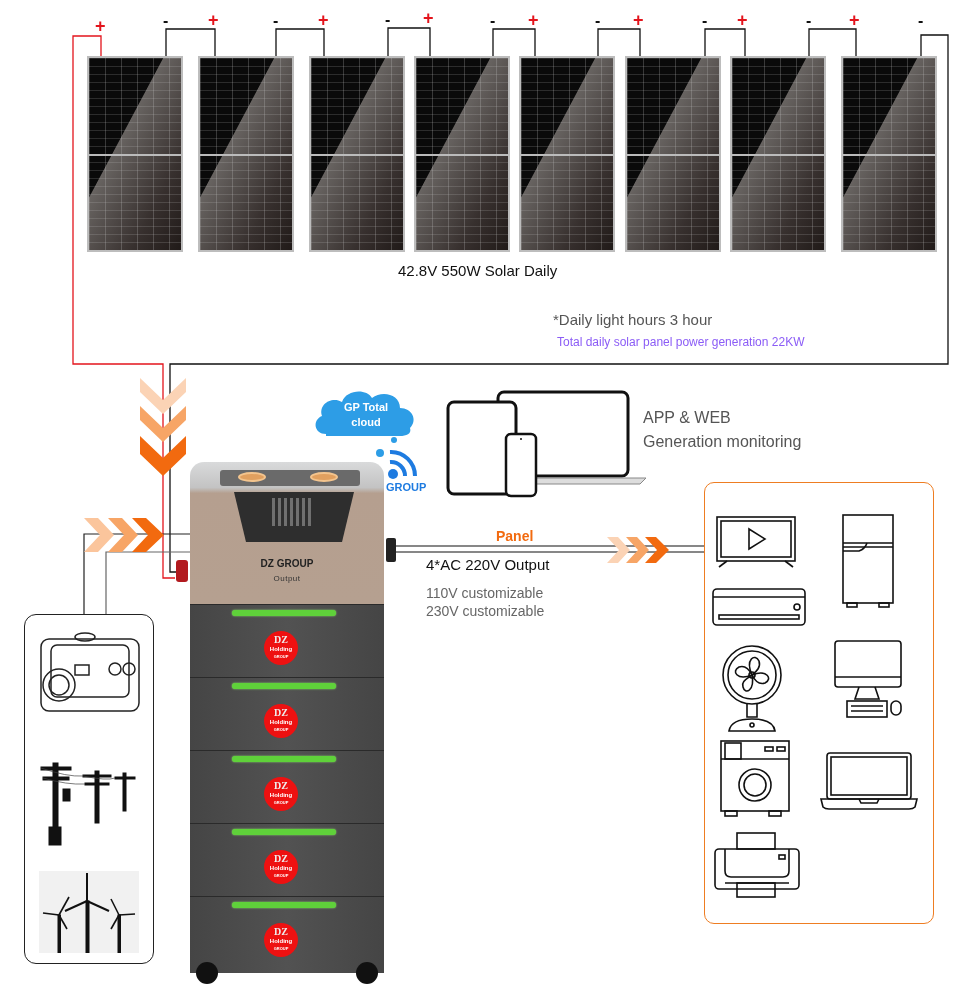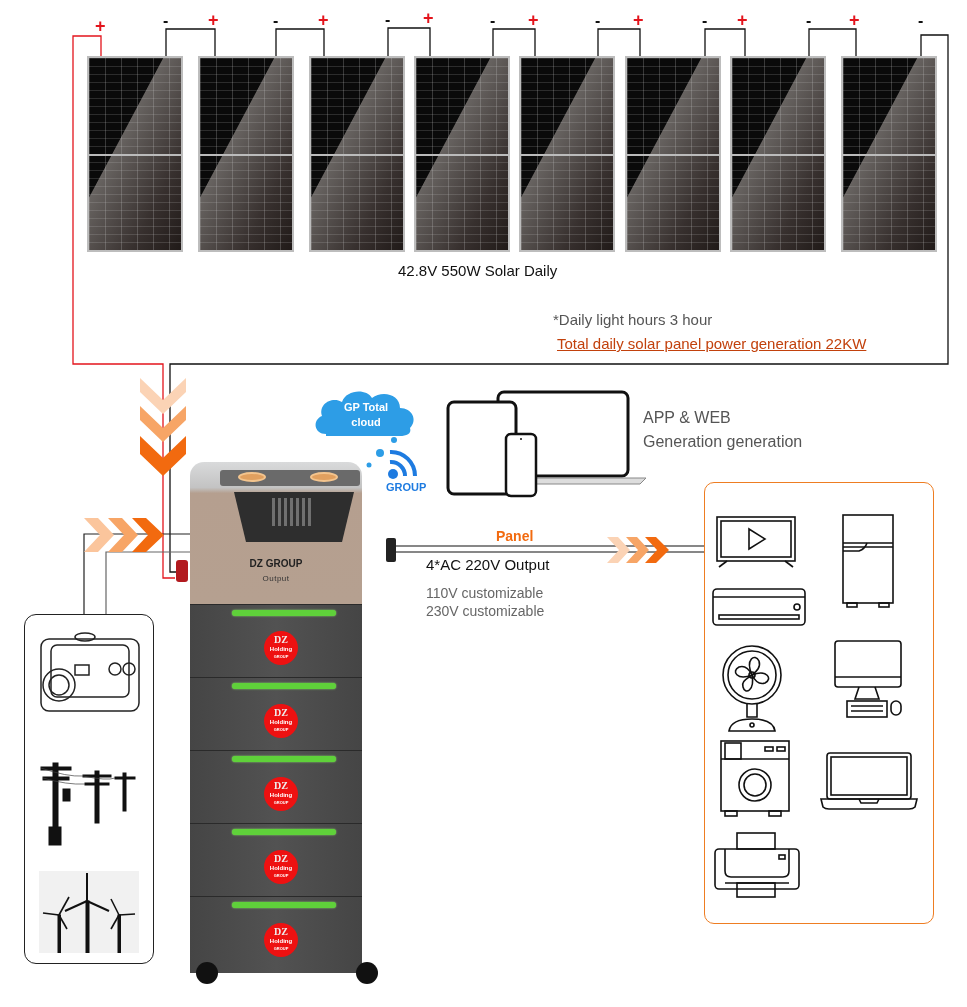--- a/index.html
+++ b/index.html
@@ -8,21 +8,21 @@
   svg.wire { position:absolute; left:0; top:0; }
   .panel { position:absolute; width:96px; height:196px; top:56px; background:#0a0a0a; border:2px solid #bdbdbd; box-sizing:border-box; overflow:hidden; }
   .panel .shine { position:absolute; inset:0; background:linear-gradient(118deg, transparent 38%, rgba(120,115,112,0.85) 38.5%, rgba(60,52,50,0.9) 75%, rgba(35,28,26,0.9) 100%); }
   .panel .grid { position:absolute; inset:0; background-image:linear-gradient(to right, rgba(200,200,200,0.25) 1px, transparent 1px), linear-gradient(to bottom, rgba(200,200,200,0.18) 1px, transparent 1px); background-size:16px 100%, 100% 8px; }
   .panel .mid { position:absolute; left:0; right:0; top:96px; height:2px; background:#bbbbbb; }
   .sign { position:absolute; font-weight:bold; font-size:18px; line-height:18px; }
   .plus { color:#e3141c; }
   .minus { color:#111; font-size:16px; }
   .txt { position:absolute; white-space:nowrap; }
   .chev { position:absolute; }
-  .battery-stack { position:absolute; left:190px; top:462px; width:172px; }
+  .battery-stack { position:absolute; left:190px; top:462px; width:194px; }
   .inverter { position:relative; height:142px; border-radius:14px 14px 0 0; background:linear-gradient(180deg,#d9dadb 0%, #c3c3c3 18%, #b59f8f 22%, #b5a090 100%); }
   .inverter .topbar { position:absolute; left:30px; top:8px; width:140px; height:16px; background:#6a6a6a; border-radius:3px; }
   .inverter .knob { position:absolute; top:10px; width:28px; height:10px; border-radius:50%; background:#e1a05f; border:2px solid #f3c48d; box-sizing:border-box; }
   .inverter .screen { position:absolute; left:44px; top:30px; width:120px; height:50px; background:#2e2e2e; clip-path:polygon(0 0,100% 0,90% 100%,10% 100%); }
   .inverter .lcd { position:absolute; left:82px; top:36px; width:40px; height:28px; background:repeating-linear-gradient(90deg,#8c8c8c 0 3px,transparent 3px 6px); opacity:.7; }
   .inverter .brand { position:absolute; left:0; right:0; top:96px; text-align:center; font-weight:bold; font-size:10px; color:#222; }
   .inverter .loc { position:absolute; left:0; right:0; top:112px; text-align:center; font-size:8px; color:#333; letter-spacing:0.5px; }
   .module { position:relative; height:72px; background:linear-gradient(90deg,#454545 0%,#525252 50%,#454545 100%); border-top:1px solid #2a2a2a; }
   .module .led { position:absolute; left:42px; top:5px; width:104px; height:6px; background:#5fd13a; border-radius:3px; box-shadow:0 0 2px #8fe86a; }
   .module .logo { position:absolute; left:74px; top:26px; width:34px; height:34px; border-radius:50%; background:#e11; color:#fff; text-align:center; font-size:6px; font-weight:bold; line-height:8px; box-sizing:border-box; padding-top:4px; }
@@ -113,21 +113,21 @@
 <span class="sign minus" style="left:595px;top:12px;">-</span>
 <span class="sign plus" style="left:633px;top:11px;">+</span>
 <span class="sign minus" style="left:702px;top:12px;">-</span>
 <span class="sign plus" style="left:737px;top:11px;">+</span>
 <span class="sign minus" style="left:806px;top:12px;">-</span>
 <span class="sign plus" style="left:849px;top:11px;">+</span>
 <span class="sign minus" style="left:918px;top:12px;">-</span>
 
 <div class="txt" style="left:398px;top:262px;font-size:15px;color:#111;">42.8V 550W Solar Daily</div>
 <div class="txt" style="left:553px;top:311px;font-size:15px;color:#555;">*Daily light hours 3 hour</div>
-<div class="txt" style="left:557px;top:335px;font-size:15px;color:#c2410c;text-decoration:underline;">Total daily solar panel power generation 22KW</div>
+<div class="txt" style="left:557px;top:335px;font-size:12px;color:#8b5cf6;">Total daily solar panel power generation 22KW</div>
 
 <svg class="chev" style="left:140px;top:378px;" width="46" height="100">
   <polygon points="0,0 23,22 46,0 46,14 23,36 0,14" fill="#fbd3b5"></polygon>
   <polygon points="0,28 23,50 46,28 46,42 23,64 0,42" fill="#f7a566"></polygon>
   <polygon points="0,58 23,80 46,58 46,76 23,98 0,76" fill="#f26a0f"></polygon>
 </svg>
 
 <svg class="chev" style="left:84px;top:518px;" width="80" height="34">
   <polygon points="0,0 14,0 30,17 14,34 0,34 16,17" fill="#fbc59c"></polygon>
   <polygon points="24,0 38,0 54,17 38,34 24,34 40,17" fill="#f7a566"></polygon>
@@ -163,21 +163,21 @@
 <div class="txt" style="left:386px;top:481px;font-size:11px;font-weight:bold;color:#1e7be0;">GROUP</div>
 
 <svg class="abs" style="left:444px;top:388px;" width="210" height="112">
   <rect x="54" y="4" width="130" height="84" rx="6" fill="#fff" stroke="#111" stroke-width="3"></rect>
   <path d="M40,90 L202,90 L196,96 L46,96 Z" fill="#ddd" stroke="#888" stroke-width="1"></path>
   <rect x="4" y="14" width="68" height="92" rx="6" fill="#fff" stroke="#111" stroke-width="3"></rect>
   <rect x="62" y="46" width="30" height="62" rx="5" fill="#fff" stroke="#111" stroke-width="2.5"></rect>
   <circle cx="77" cy="51" r="1" fill="#111"></circle>
 </svg>
 <div class="txt" style="left:643px;top:409px;font-size:16px;color:#555;">APP &amp; WEB</div>
-<div class="txt" style="left:643px;top:433px;font-size:16px;color:#555;">Generation generation</div>
+<div class="txt" style="left:643px;top:433px;font-size:16px;color:#555;">Generation monitoring</div>
 
 <div class="battery-stack">
   <div class="inverter">
     <div class="topbar"></div>
     <div class="knob" style="left:48px;"></div>
     <div class="knob" style="left:120px;"></div>
     <div class="screen"></div>
     <div class="lcd"></div>
     <div class="brand">DZ GROUP</div>
     <div class="loc">Output</div>

